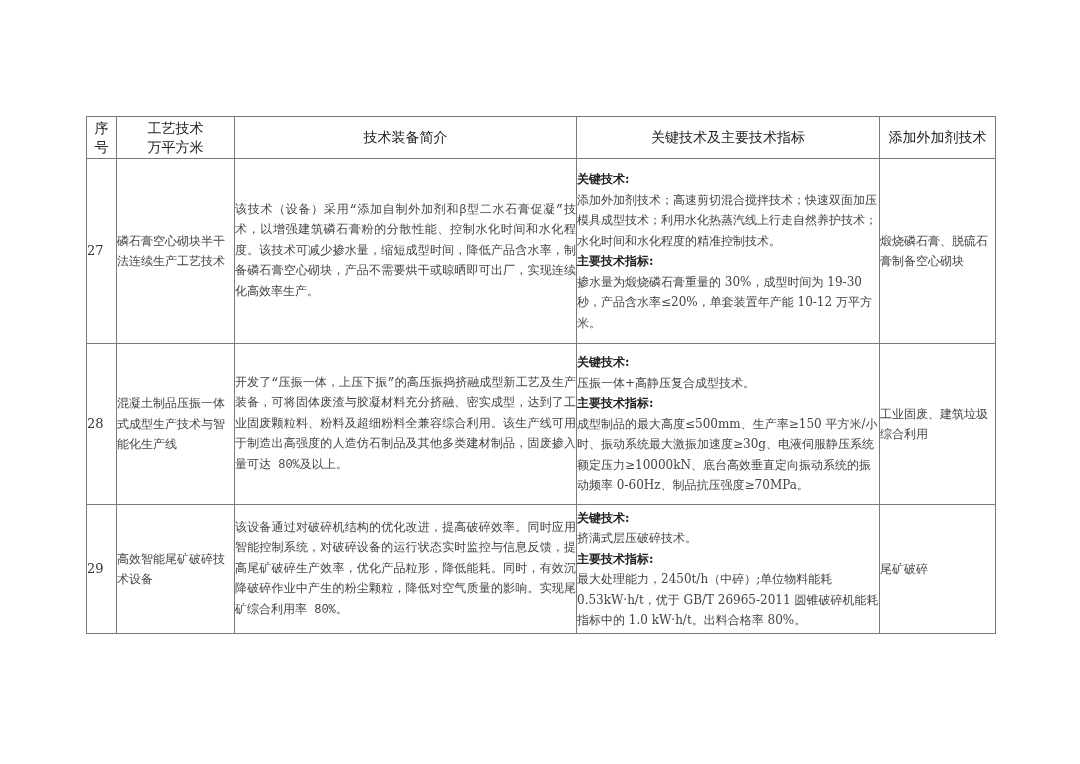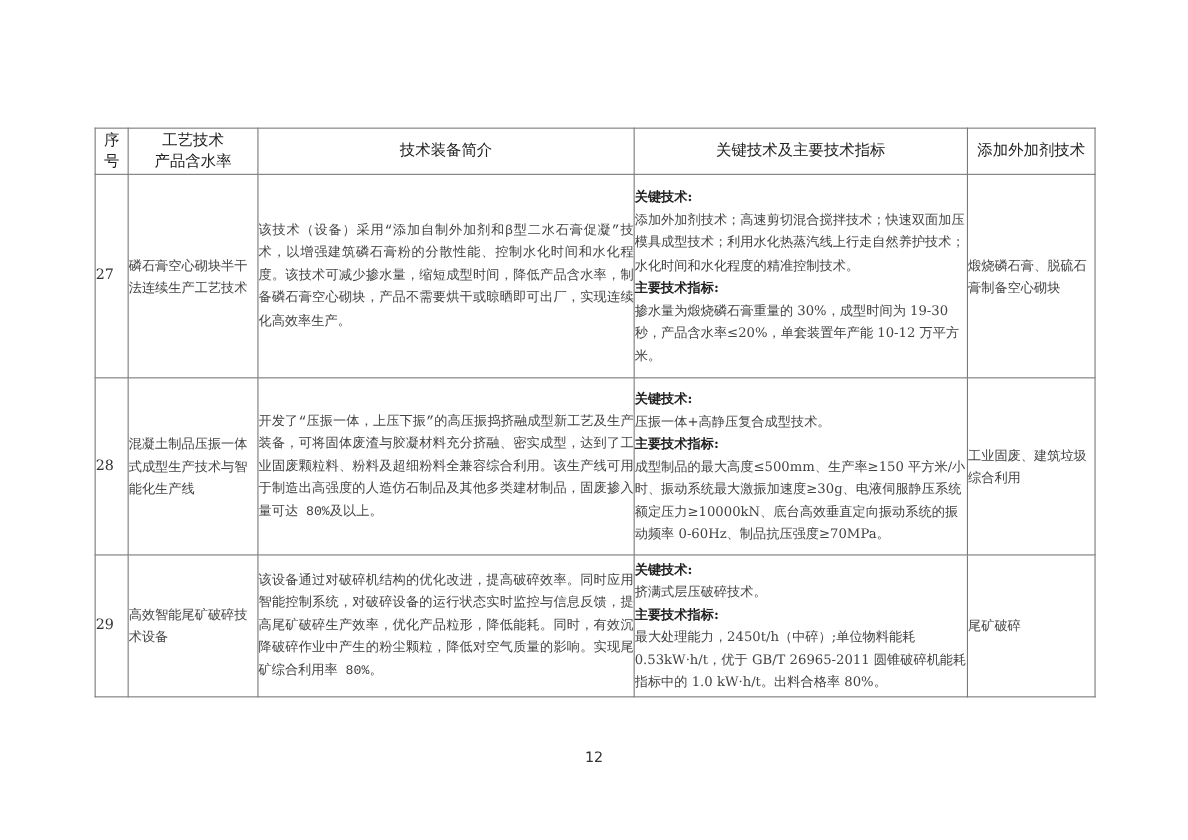--- a/index.html
+++ b/index.html
@@ -35,21 +35,21 @@
         <col style="width:116px">
     </colgroup>
     <thead>
       <tr>
         <th>
           <span class="blk">序</span>
           <span class="blk">号</span>
         </th>
         <th>
           <span class="blk">工艺技术</span>
-          <span class="blk">产品含水率</span>
+          <span class="blk">万平方米</span>
         </th>
         <th>技术装备简介</th>
         <th>关键技术及主要技术指标</th>
         <th>添加外加剂技术</th>
       </tr>
     </thead>
     <tbody>
       <tr style="height:185px">
         <td class="num">27</td>
         <td class="name">磷石膏空心砌块半干法连续生产工艺技术</td>
@@ -82,14 +82,13 @@
           <span class="lbl">关键技术:</span>
           <span class="blk">挤满式层压破碎技术。</span>
           <span class="lbl">主要技术指标:</span>
           <span class="blk">最大处理能力，2450t/h（中碎）;单位物料能耗 0.53kW·h/t，优于 GB/T 26965-2011 圆锥破碎机能耗指标中的 1.0 kW·h/t。出料合格率 80%。</span>
         </td>
         <td class="scope">尾矿破碎</td>
       </tr>
     </tbody>
   </table>
 
-  <div class="pageno">12</div>
 </div>
 
 </body></html>

